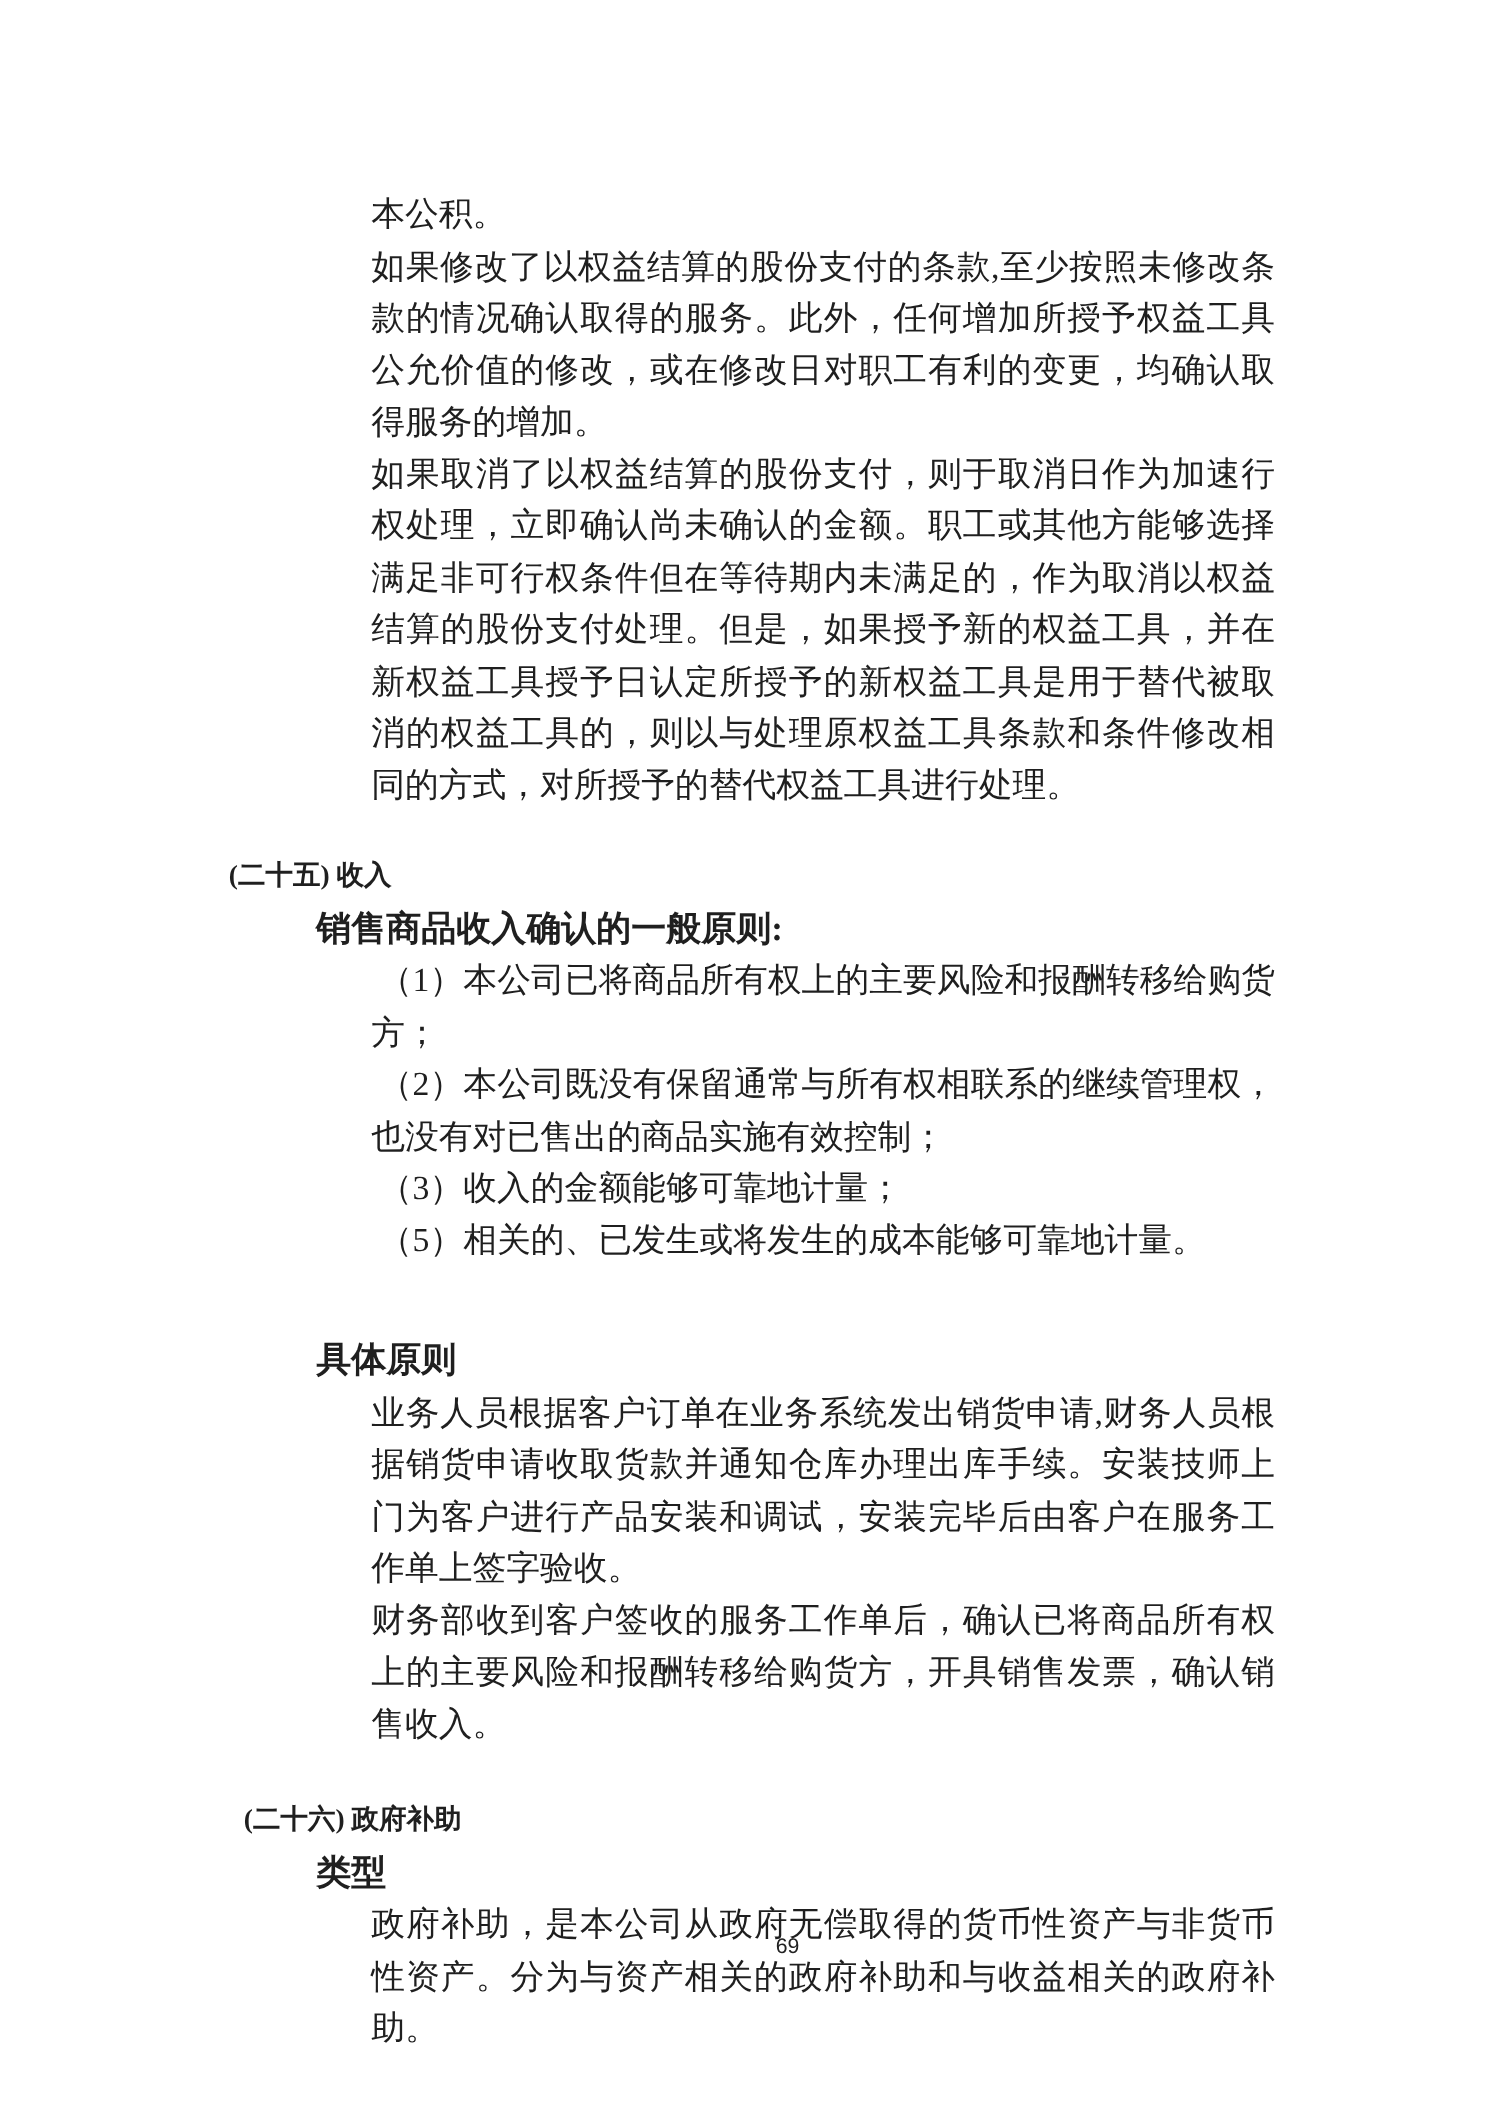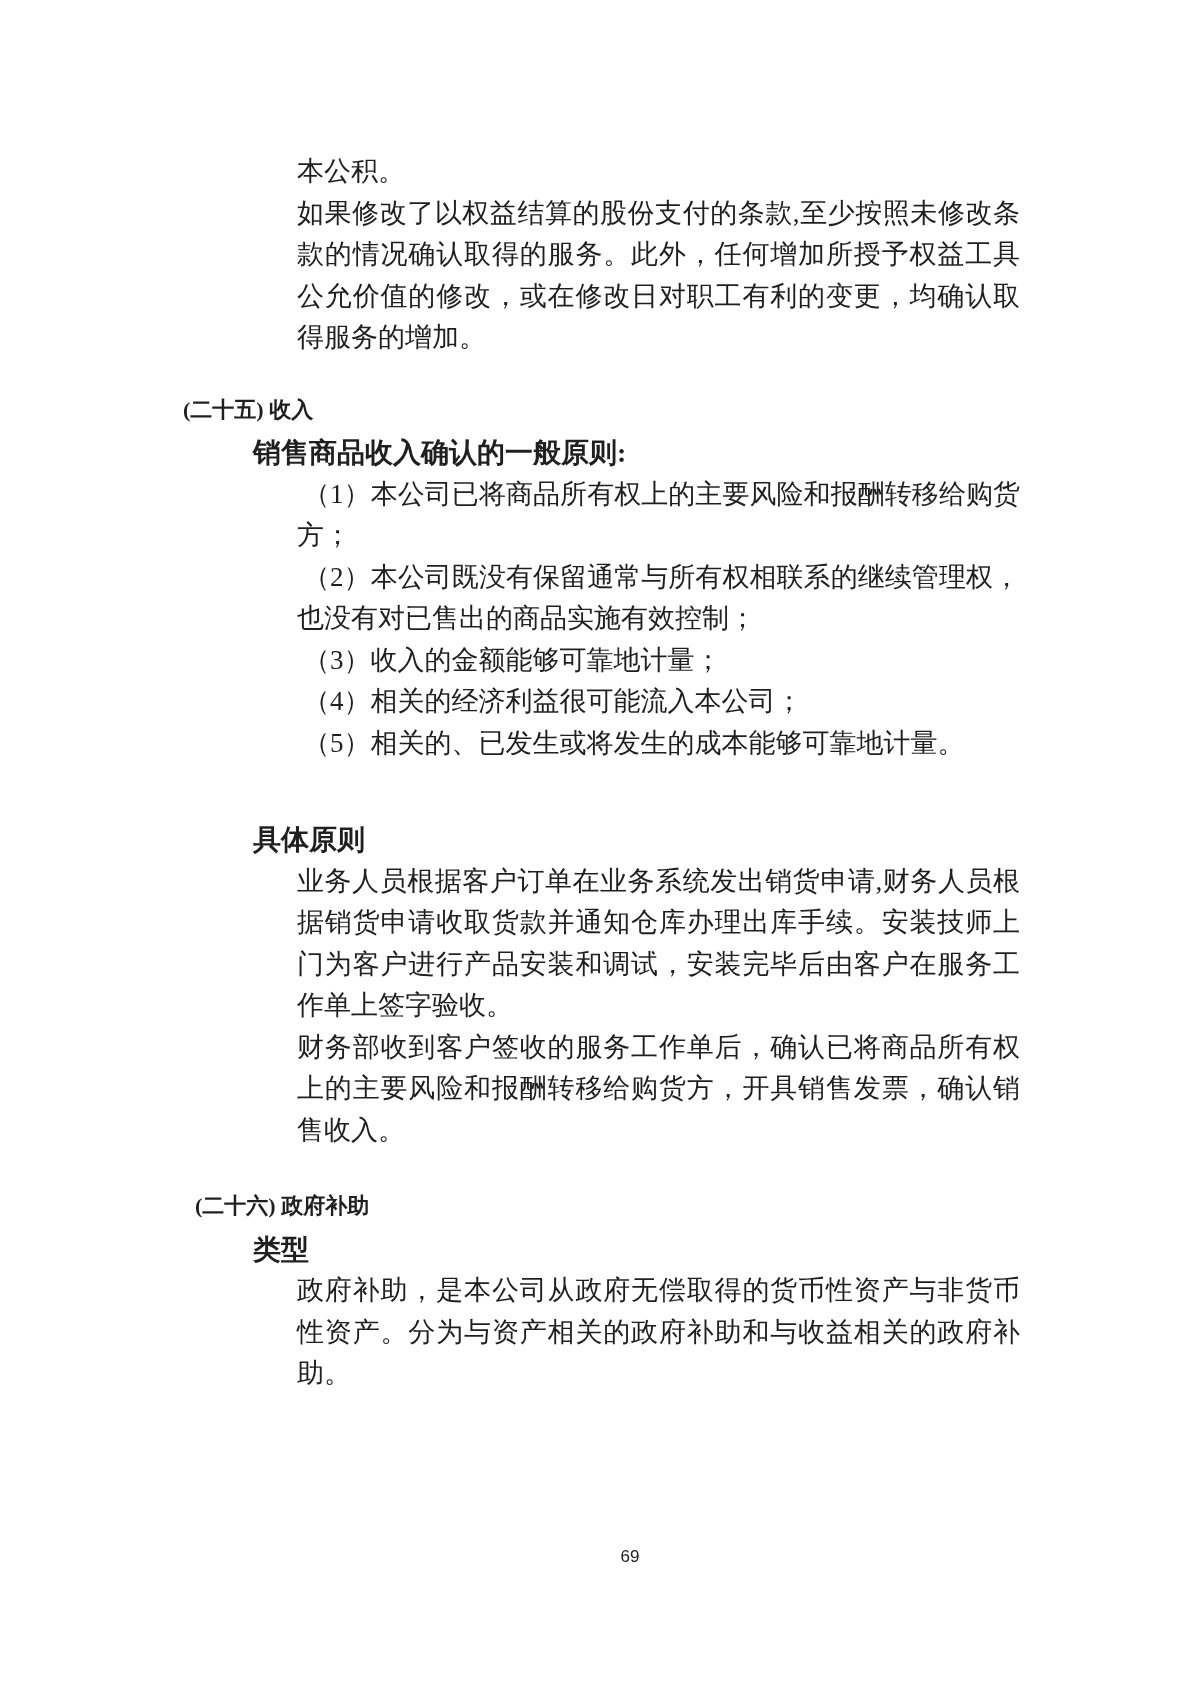--- a/index.html
+++ b/index.html
@@ -72,29 +72,29 @@
   }
 </style>
 </head>
 <body>
 
 <div class="page">
   <main class="content">
 
     <p class="para">本公积。</p>
     <p class="para">如果修改了以权益结算的股份支付的条款,至少按照未修改条款的情况确认取得的服务。此外，任何增加所授予权益工具公允价值的修改，或在修改日对职工有利的变更，均确认取得服务的增加。</p>
+    <p class="para">如果取消了以权益结算的股份支付，则于取消日作为加速行权处理，立即确认尚未确认的金额。职工或其他方能够选择满足非可行权条件但在等待期内未满足的，作为取消以权益结算的股份支付处理。但是，如果授予新的权益工具，并在新权益工具授予日认定所授予的新权益工具是用于替代被取消的权益工具的，则以与处理原权益工具条款和条件修改相同的方式，对所授予的替代权益工具进行处理。</p>
 
     <h2 class="sec-heading">(二十五) 收入</h2>
     <h3 class="subhead">销售商品收入确认的一般原则:</h3>
 
     <div>
       <p class="para item">（1）本公司已将商品所有权上的主要风险和报酬转移给购货方；</p>
       <p class="para item">（2）本公司既没有保留通常与所有权相联系的继续管理权，也没有对已售出的商品实施有效控制；</p>
       <p class="para item">（3）收入的金额能够可靠地计量；</p>
-      <p class="para item">（4）相关的经济利益很可能流入本公司；</p>
       <p class="para item">（5）相关的、已发生或将发生的成本能够可靠地计量。</p>
     </div>
 
     <h3 class="subhead gap">具体原则</h3>
     <p class="para">业务人员根据客户订单在业务系统发出销货申请,财务人员根据销货申请收取货款并通知仓库办理出库手续。安装技师上门为客户进行产品安装和调试，安装完毕后由客户在服务工作单上签字验收。</p>
     <p class="para">财务部收到客户签收的服务工作单后，确认已将商品所有权上的主要风险和报酬转移给购货方，开具销售发票，确认销售收入。</p>
 
     <h2 class="sec-heading gap2">(二十六) 政府补助</h2>
     <h3 class="subhead">类型</h3>
     <p class="para">政府补助，是本公司从政府无偿取得的货币性资产与非货币性资产。分为与资产相关的政府补助和与收益相关的政府补助。</p>

